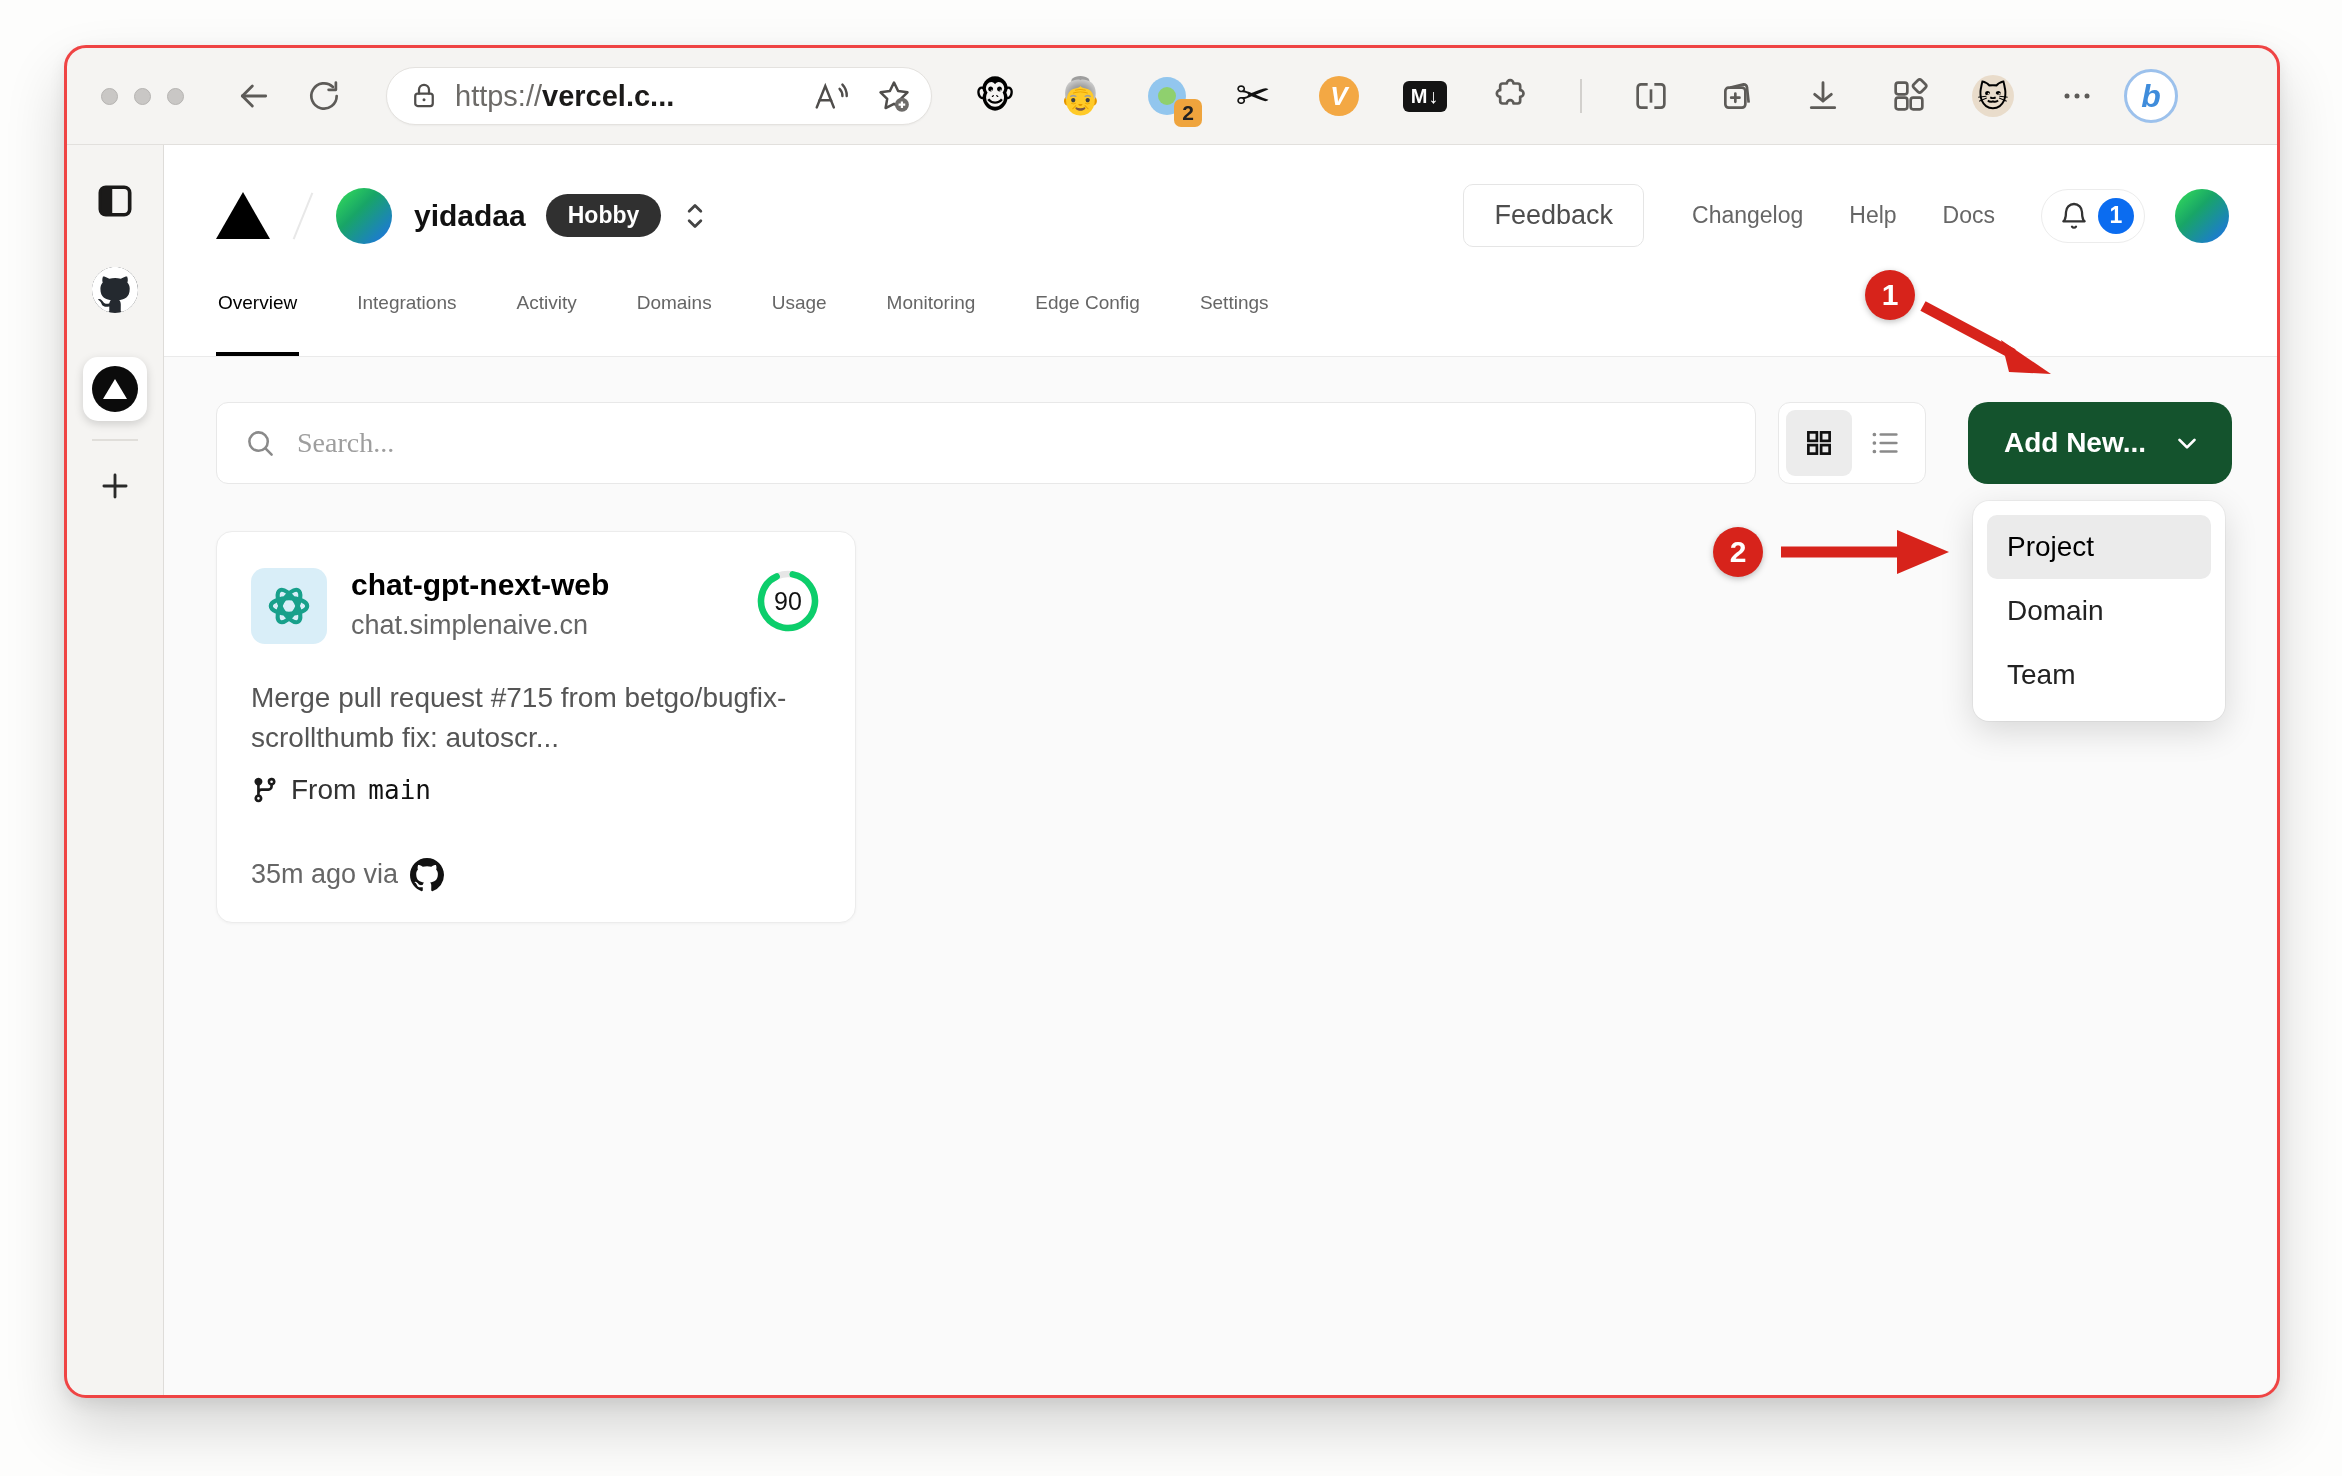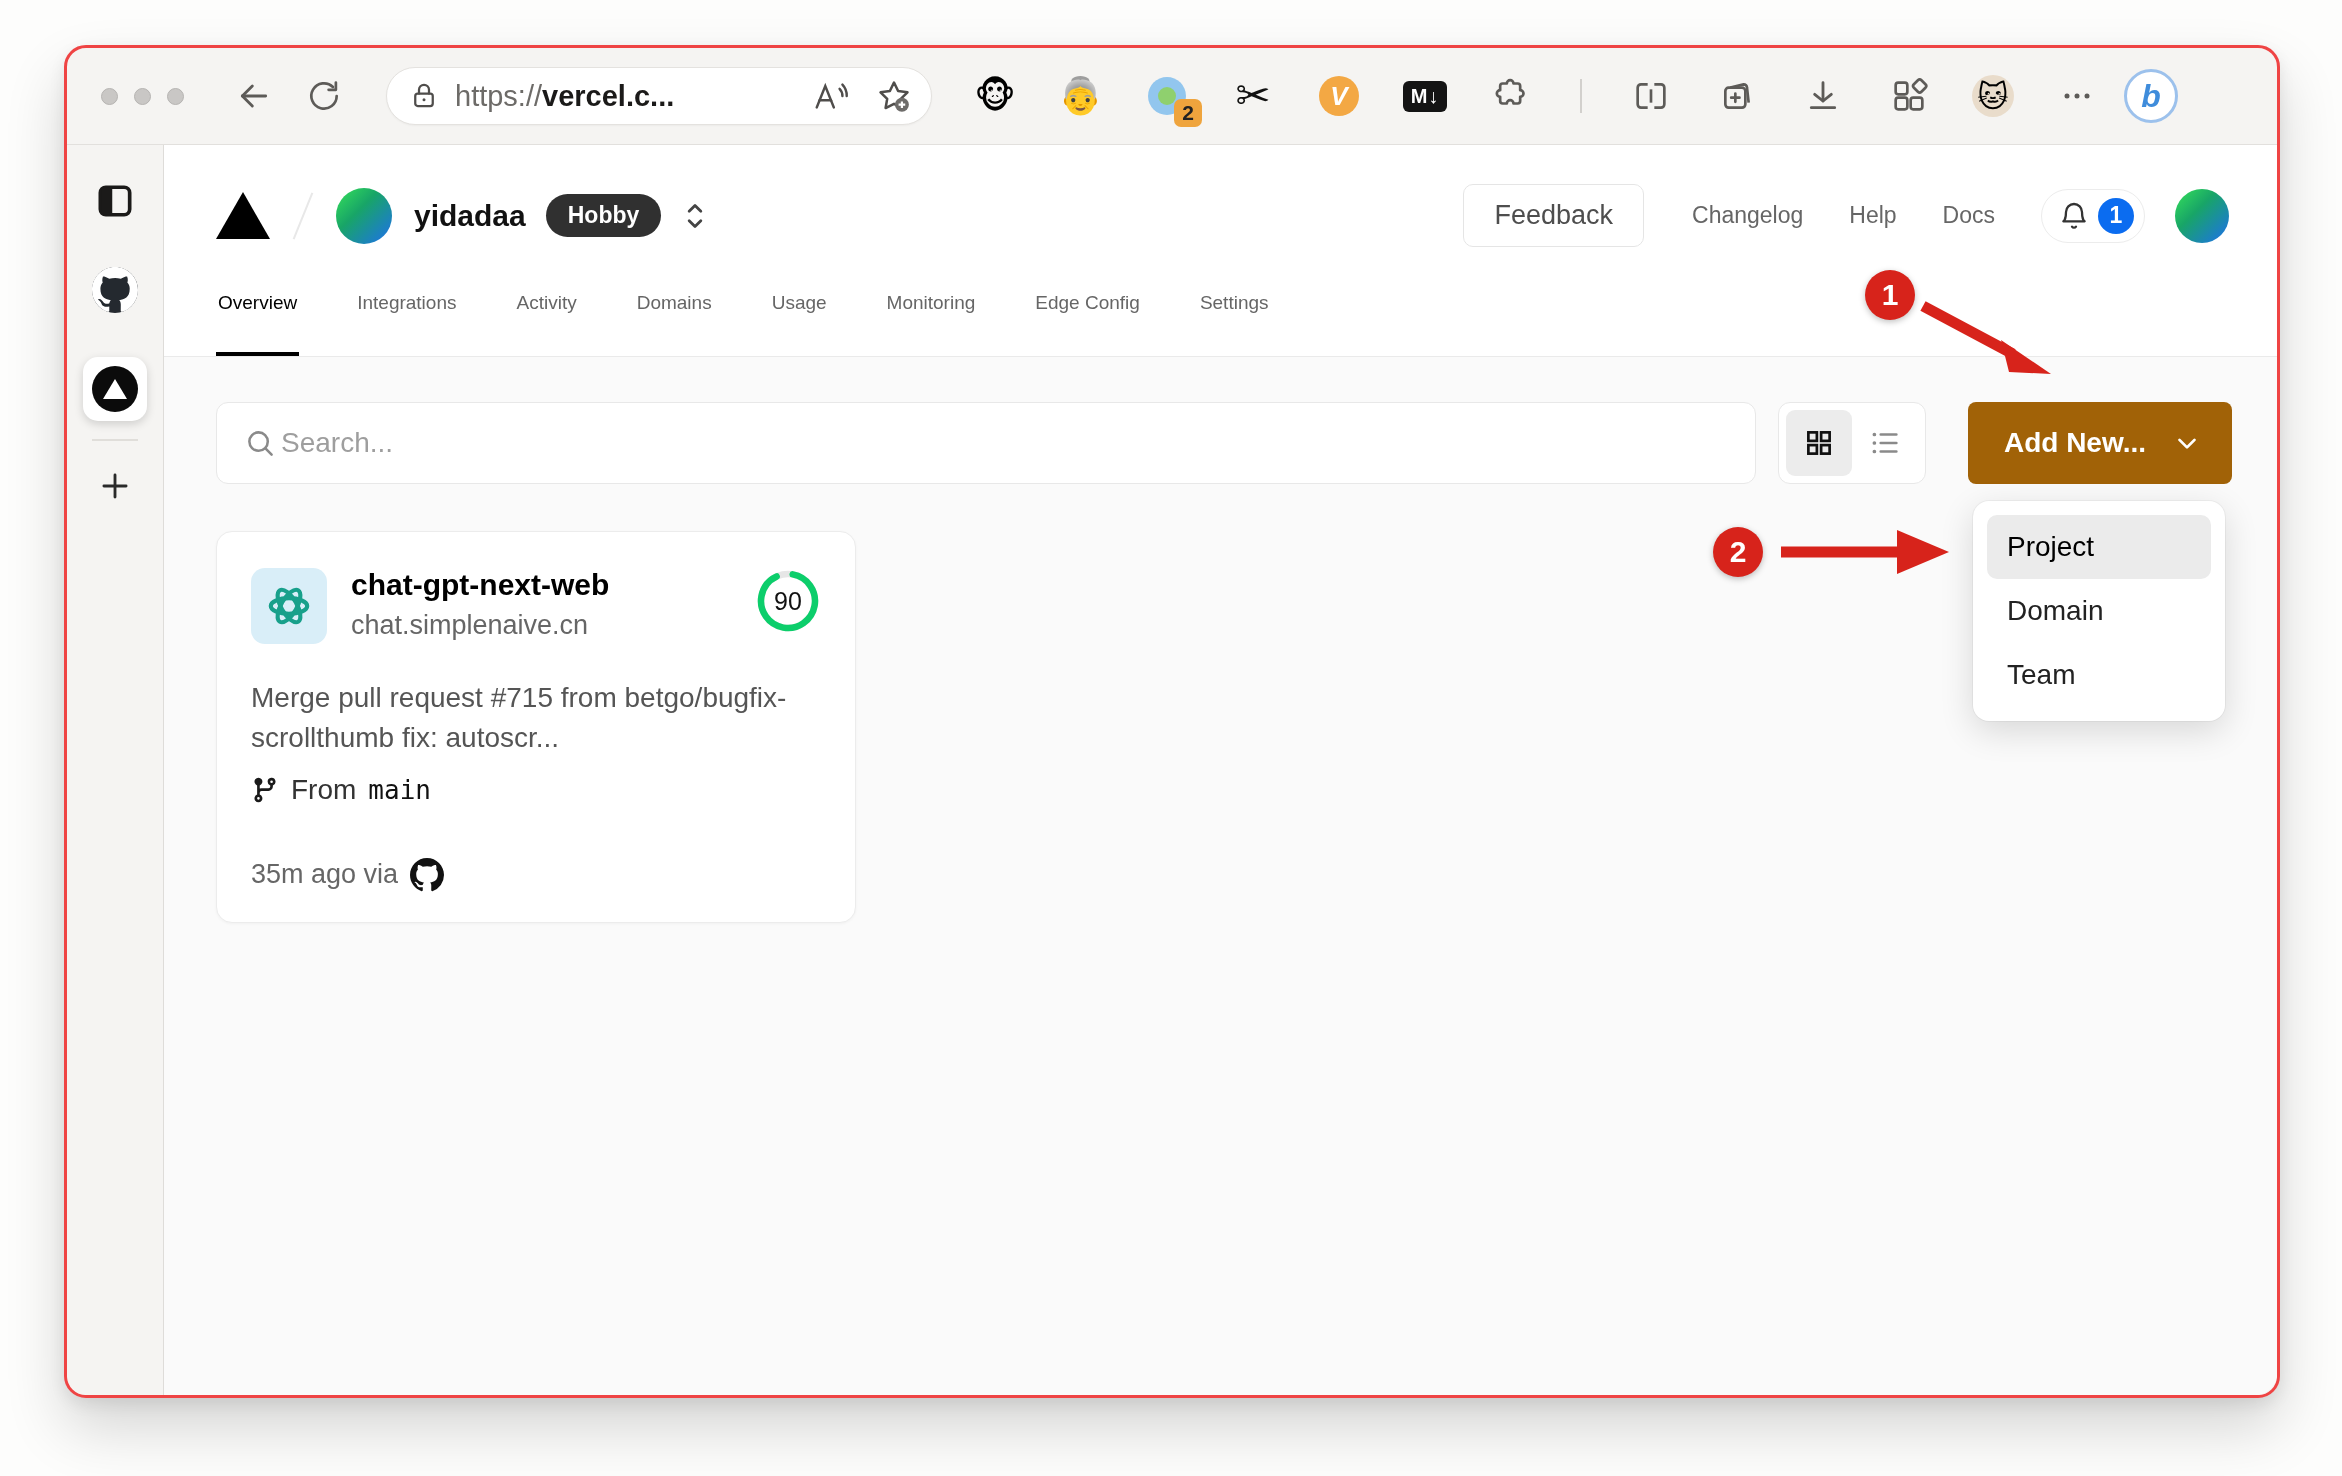--- a/index.html
+++ b/index.html
@@ -75,29 +75,29 @@
   .tabsrow { display:flex; align-items:flex-start; padding:0 52px; gap:56px; border-bottom:1px solid #eaeaea; height:71px; background:#fff; }
   .tab { font-size:19px; color:#666; padding:6px 2px 0; position:relative; height:100%; display:flex; align-items:flex-start; }
   .tab.active { color:#000; font-weight:500; }
   .tab.active::after { content:""; position:absolute; left:0; right:0; bottom:0; height:4px; background:#000; }
 
   
   .content { flex:1; background:#fafafa; padding:45px 45px 0 52px; position:relative; }
   .controls { display:flex; align-items:center; }
   .searchbox { flex:1; height:82px; background:#fff; border:1px solid #e8e8e8; border-radius:12px;
     display:flex; align-items:center; padding:0 26px; }
-  .searchbox input { border:none; outline:none; font-size:28px; color:#a16207; margin-left:4px; width:100%;
-    font-family:Liberation Sans, sans-serif; background:transparent; }
+  .searchbox input { border:none; outline:none; font-size:28px; color:#a16207; margin-left:20px; width:100%;
+    font-family:Liberation Serif, serif; background:transparent; }
   .searchbox input::placeholder { color:#9e9e9e; }
   .viewtoggle { display:flex; align-items:center; background:#fff; border:1px solid #e8e8e8; border-radius:12px;
     padding:7px; margin-left:22px; height:82px; }
   .vbtn { width:66px; height:66px; border-radius:9px; display:flex; align-items:center; justify-content:center; color:#111; }
   .vbtn.active { background:#ececec; }
   .vbtn.inactive { color:#8a8a8a; }
-  .addnew { margin-left:42px; height:82px; background:#a16207; color:#fff; border:none; border-radius:8px;
+  .addnew { margin-left:42px; height:82px; background:#14532d; color:#fff; border:none; border-radius:20px;
     font-size:28px; font-weight:600; padding:0 30px 0 36px; display:flex; align-items:center; gap:26px; }
 
   
   .card { margin-top:47px; width:640px; background:#fff; border:1px solid #ececec; border-radius:16px;
     box-shadow:0 1px 3px rgba(0,0,0,.04); padding:36px 34px 30px; }
   .cardtop { display:flex; align-items:flex-start; }
   .projicon { width:76px; height:76px; border-radius:14px; background:#d9eef8; display:flex; align-items:center; justify-content:center; flex:none; }
   .projmeta { margin-left:24px; flex:1; min-width:0; }
   .projname { font-size:30px; font-weight:700; color:#000; }
   .projdomain { font-size:27px; color:#666; margin-top:8px; }

